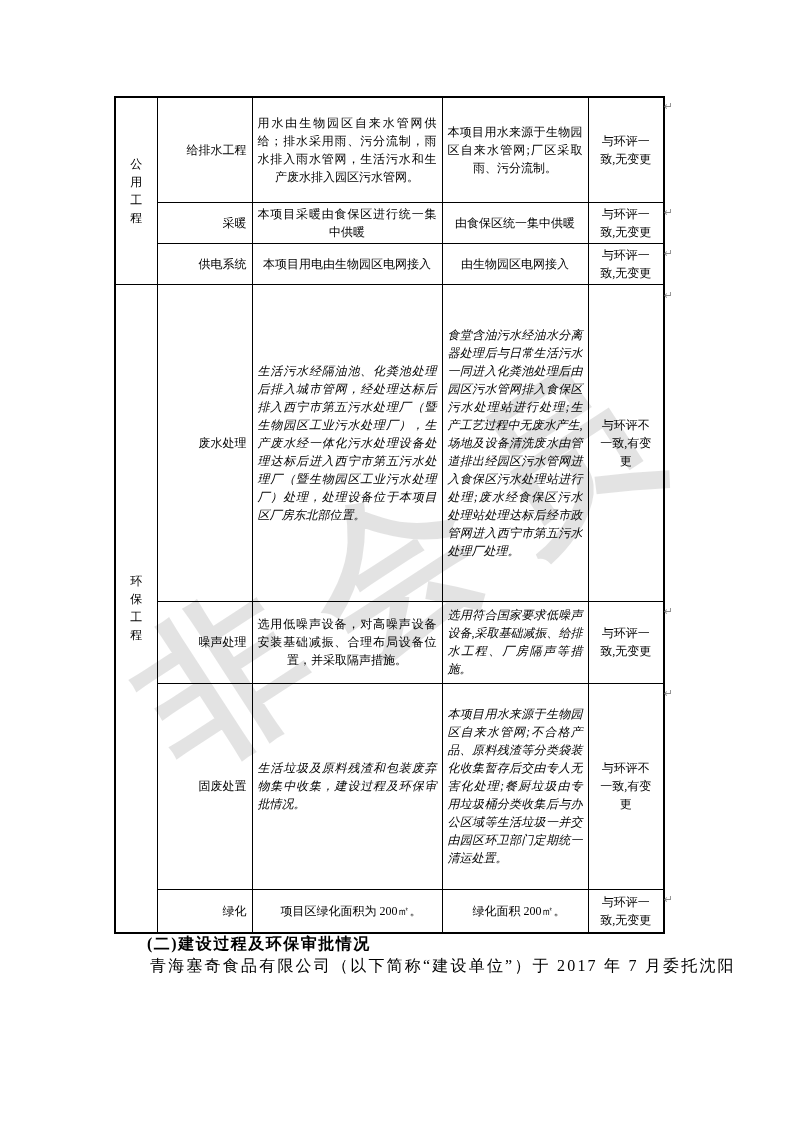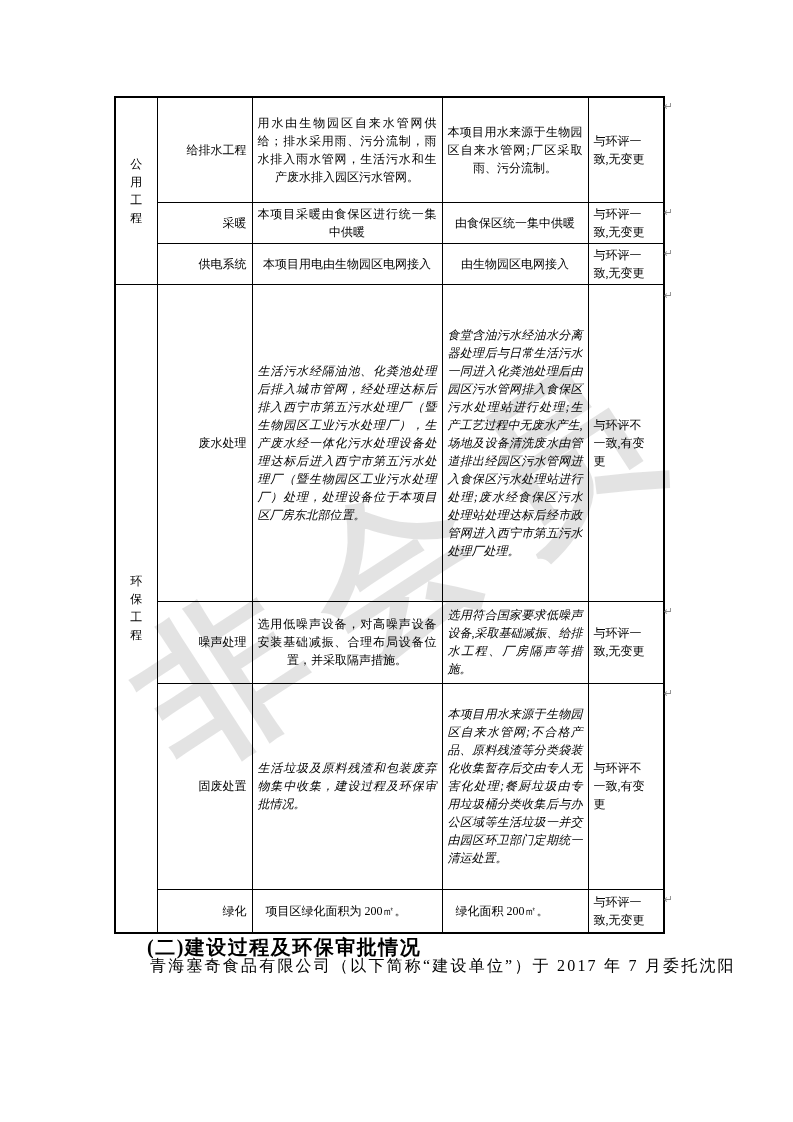--- a/index.html
+++ b/index.html
@@ -58,44 +58,44 @@
     text-align: center;
     white-space: pre-line;
     font-size: 14px;
     line-height: 1.85;
     padding: 0 2px;
   }
   td.label-cell { text-align: right; }
   td.body-cell { text-align: justify; }
   td.body-cell.last-center { text-align-last: center; }
   td.body-cell.last-left { text-align-last: left; font-style: italic; }
-  td.body-cell.plain-left { text-align: left; padding-left: 13px; }
+  td.body-cell.plain-left { text-align: center; padding-left: 13px; }
   td.status-cell {
-    text-align: left;
+    text-align: center;
     white-space: pre-line;
     line-height: 1.6;
     padding: 2px 2px;
   }
 
   
   .return-mark {
     position: absolute;
     left: 664px;
     font-size: 11px;
     color: #8f8f8f;
     z-index: 1;
     font-family: "DejaVu Sans", sans-serif;
   }
 
   
   .section-heading {
     position: absolute;
     left: 147px;
     top: 934px;
-    font-size: 20px;
+    font-size: 16px;
     font-weight: bold;
     letter-spacing: 1.5px;
     z-index: 1;
   }
   .para-line {
     position: absolute;
     font-size: 16px;
     letter-spacing: 2.2px;
     white-space: nowrap;
     z-index: 1;

